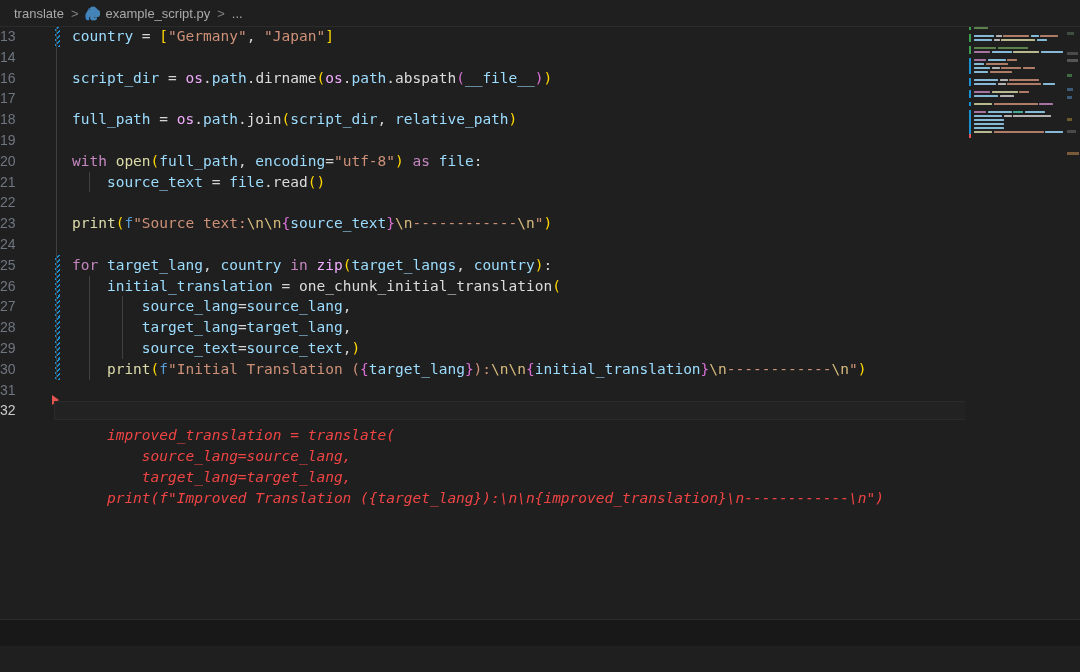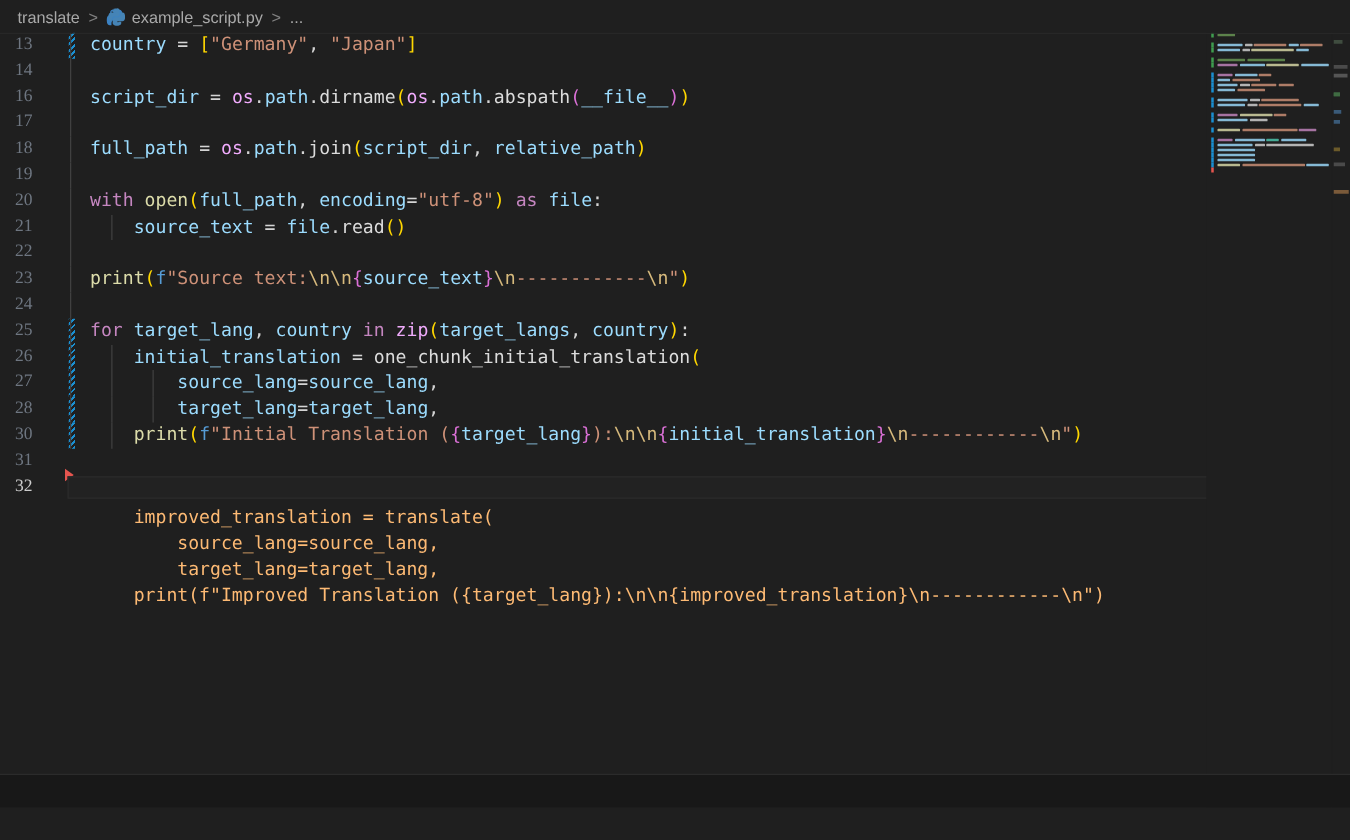--- a/index.html
+++ b/index.html
@@ -66,25 +66,25 @@
     line-height: 20.8px;
     font-size: 14.5px;
     white-space: pre;
     display: flex;
     align-items: stretch;
   }
 
   .lnum {
     width: 50px;
     min-width: 50px;
-    text-align: center;
+    text-align: left;
     padding-right: 12px;
     color: #6e7681;
     font-size: 14px;
-    font-family: Liberation Serif, serif;
+    font-family: Liberation Sans, sans-serif;
     user-select: none;
   }
   .lnum.active { color: #cccccc; }
 
   .gutter-mark {
     position: absolute;
     left: 55px;
     top: 0;
     width: 5px;
     height: 20.8px;
@@ -146,21 +146,22 @@
   .t-op    { color: #d4d4d4; }           
   .t-par   { color: #ffd700; }           
   .t-par2  { color: #da70d6; }           
   .t-esc   { color: #d7ba7d; }           
   .t-fstr  { color: #569cd6; }           
   .t-plain { color: #d4d4d4; }
   .t-white { color: #dcdcdc; }
 
   
   .ghost {
-    color: #fdba74;
+    color: #ef4444;
+    font-style: italic;
   }
 
   
   #minimap {
     position: absolute;
     top: 0;
     left: 965px;
     width: 100px;
     height: 620px;
     background: #1f1f1f;
@@ -269,20 +270,21 @@
       <div class="line"><div class="lnum">19</div><div class="code"><div class="ig i1"></div></div></div>
       <div class="line"><div class="lnum">20</div><div class="code"><div class="ig i1"></div><span class="t-kw">with</span><span class="t-plain"> </span><span class="t-fn">open</span><span class="t-par">(</span><span class="t-var">full_path</span><span class="t-op">,</span><span class="t-plain"> </span><span class="t-var">encoding</span><span class="t-op">=</span><span class="t-str">"utf-8"</span><span class="t-par">)</span><span class="t-plain"> </span><span class="t-kw">as</span><span class="t-plain"> </span><span class="t-var">file</span><span class="t-op">:</span></div></div>
       <div class="line"><div class="lnum">21</div><div class="code"><div class="ig i1"></div><div class="ig i2"></div><span class="t-plain">    </span><span class="t-var">source_text</span><span class="t-plain"> </span><span class="t-op">=</span><span class="t-plain"> </span><span class="t-var">file</span><span class="t-op">.</span><span class="t-white">read</span><span class="t-par">(</span><span class="t-par">)</span></div></div>
       <div class="line"><div class="lnum">22</div><div class="code"><div class="ig i1"></div></div></div>
       <div class="line"><div class="lnum">23</div><div class="code"><div class="ig i1"></div><span class="t-fn">print</span><span class="t-par">(</span><span class="t-fstr">f</span><span class="t-str">"Source text:</span><span class="t-esc">\n\n</span><span class="t-par2">{</span><span class="t-var">source_text</span><span class="t-par2">}</span><span class="t-esc">\n</span><span class="t-str">------------</span><span class="t-esc">\n</span><span class="t-str">"</span><span class="t-par">)</span></div></div>
       <div class="line"><div class="lnum">24</div><div class="code"><div class="ig i1"></div></div></div>
       <div class="line"><div class="lnum">25</div><div class="gutter-mark changed"></div><div class="code"><div class="ig i1"></div><span class="t-kw">for</span><span class="t-plain"> </span><span class="t-var">target_lang</span><span class="t-op">,</span><span class="t-plain"> </span><span class="t-var">country</span><span class="t-plain"> </span><span class="t-kw">in</span><span class="t-plain"> </span><span class="t-mod">zip</span><span class="t-par">(</span><span class="t-var">target_langs</span><span class="t-op">,</span><span class="t-plain"> </span><span class="t-var">country</span><span class="t-par">)</span><span class="t-op">:</span></div></div>
       <div class="line"><div class="lnum">26</div><div class="gutter-mark changed"></div><div class="code"><div class="ig i1"></div><div class="ig i2"></div><span class="t-plain">    </span><span class="t-var">initial_translation</span><span class="t-plain"> </span><span class="t-op">=</span><span class="t-plain"> </span><span class="t-white">one_chunk_initial_translation</span><span class="t-par">(</span></div></div>
       <div class="line"><div class="lnum">27</div><div class="gutter-mark changed"></div><div class="code"><div class="ig i1"></div><div class="ig i2"></div><div class="ig i3"></div><span class="t-plain">        </span><span class="t-var">source_lang</span><span class="t-op">=</span><span class="t-var">source_lang</span><span class="t-op">,</span></div></div>
       <div class="line"><div class="lnum">28</div><div class="gutter-mark changed"></div><div class="code"><div class="ig i1"></div><div class="ig i2"></div><div class="ig i3"></div><span class="t-plain">        </span><span class="t-var">target_lang</span><span class="t-op">=</span><span class="t-var">target_lang</span><span class="t-op">,</span></div></div>
+      <div class="line"><div class="lnum">29</div><div class="gutter-mark changed"></div><div class="code"><div class="ig i1"></div><div class="ig i2"></div><div class="ig i3"></div><span class="t-plain">        </span><span class="t-var">source_text</span><span class="t-op">=</span><span class="t-var">source_text</span><span class="t-op">,</span><span class="t-par">)</span></div></div>
       <div class="line"><div class="lnum">30</div><div class="gutter-mark changed"></div><div class="code"><div class="ig i1"></div><div class="ig i2"></div><span class="t-plain">    </span><span class="t-fn">print</span><span class="t-par">(</span><span class="t-fstr">f</span><span class="t-str">"Initial Translation (</span><span class="t-par2">{</span><span class="t-var">target_lang</span><span class="t-par2">}</span><span class="t-str">):</span><span class="t-esc">\n\n</span><span class="t-par2">{</span><span class="t-var">initial_translation</span><span class="t-par2">}</span><span class="t-esc">\n</span><span class="t-str">------------</span><span class="t-esc">\n</span><span class="t-str">"</span><span class="t-par">)</span></div></div>
       <div class="line"><div class="lnum">31</div><div class="code"></div></div>
       <div class="line active"><div class="lnum active">32</div><div class="gutter-mark deleted-arrow"></div><div class="code"></div></div>
       <div style="margin-top: 4px;">
         <div class="line"><div class="lnum"></div><div class="code ghost">    improved_translation = translate(</div></div>
         <div class="line"><div class="lnum"></div><div class="code ghost">        source_lang=source_lang,</div></div>
         <div class="line"><div class="lnum"></div><div class="code ghost">        target_lang=target_lang,</div></div>
         <div class="line"><div class="lnum"></div><div class="code ghost">    print(f"Improved Translation ({target_lang}):\n\n{improved_translation}\n------------\n")</div></div>
       </div>
     </div>

